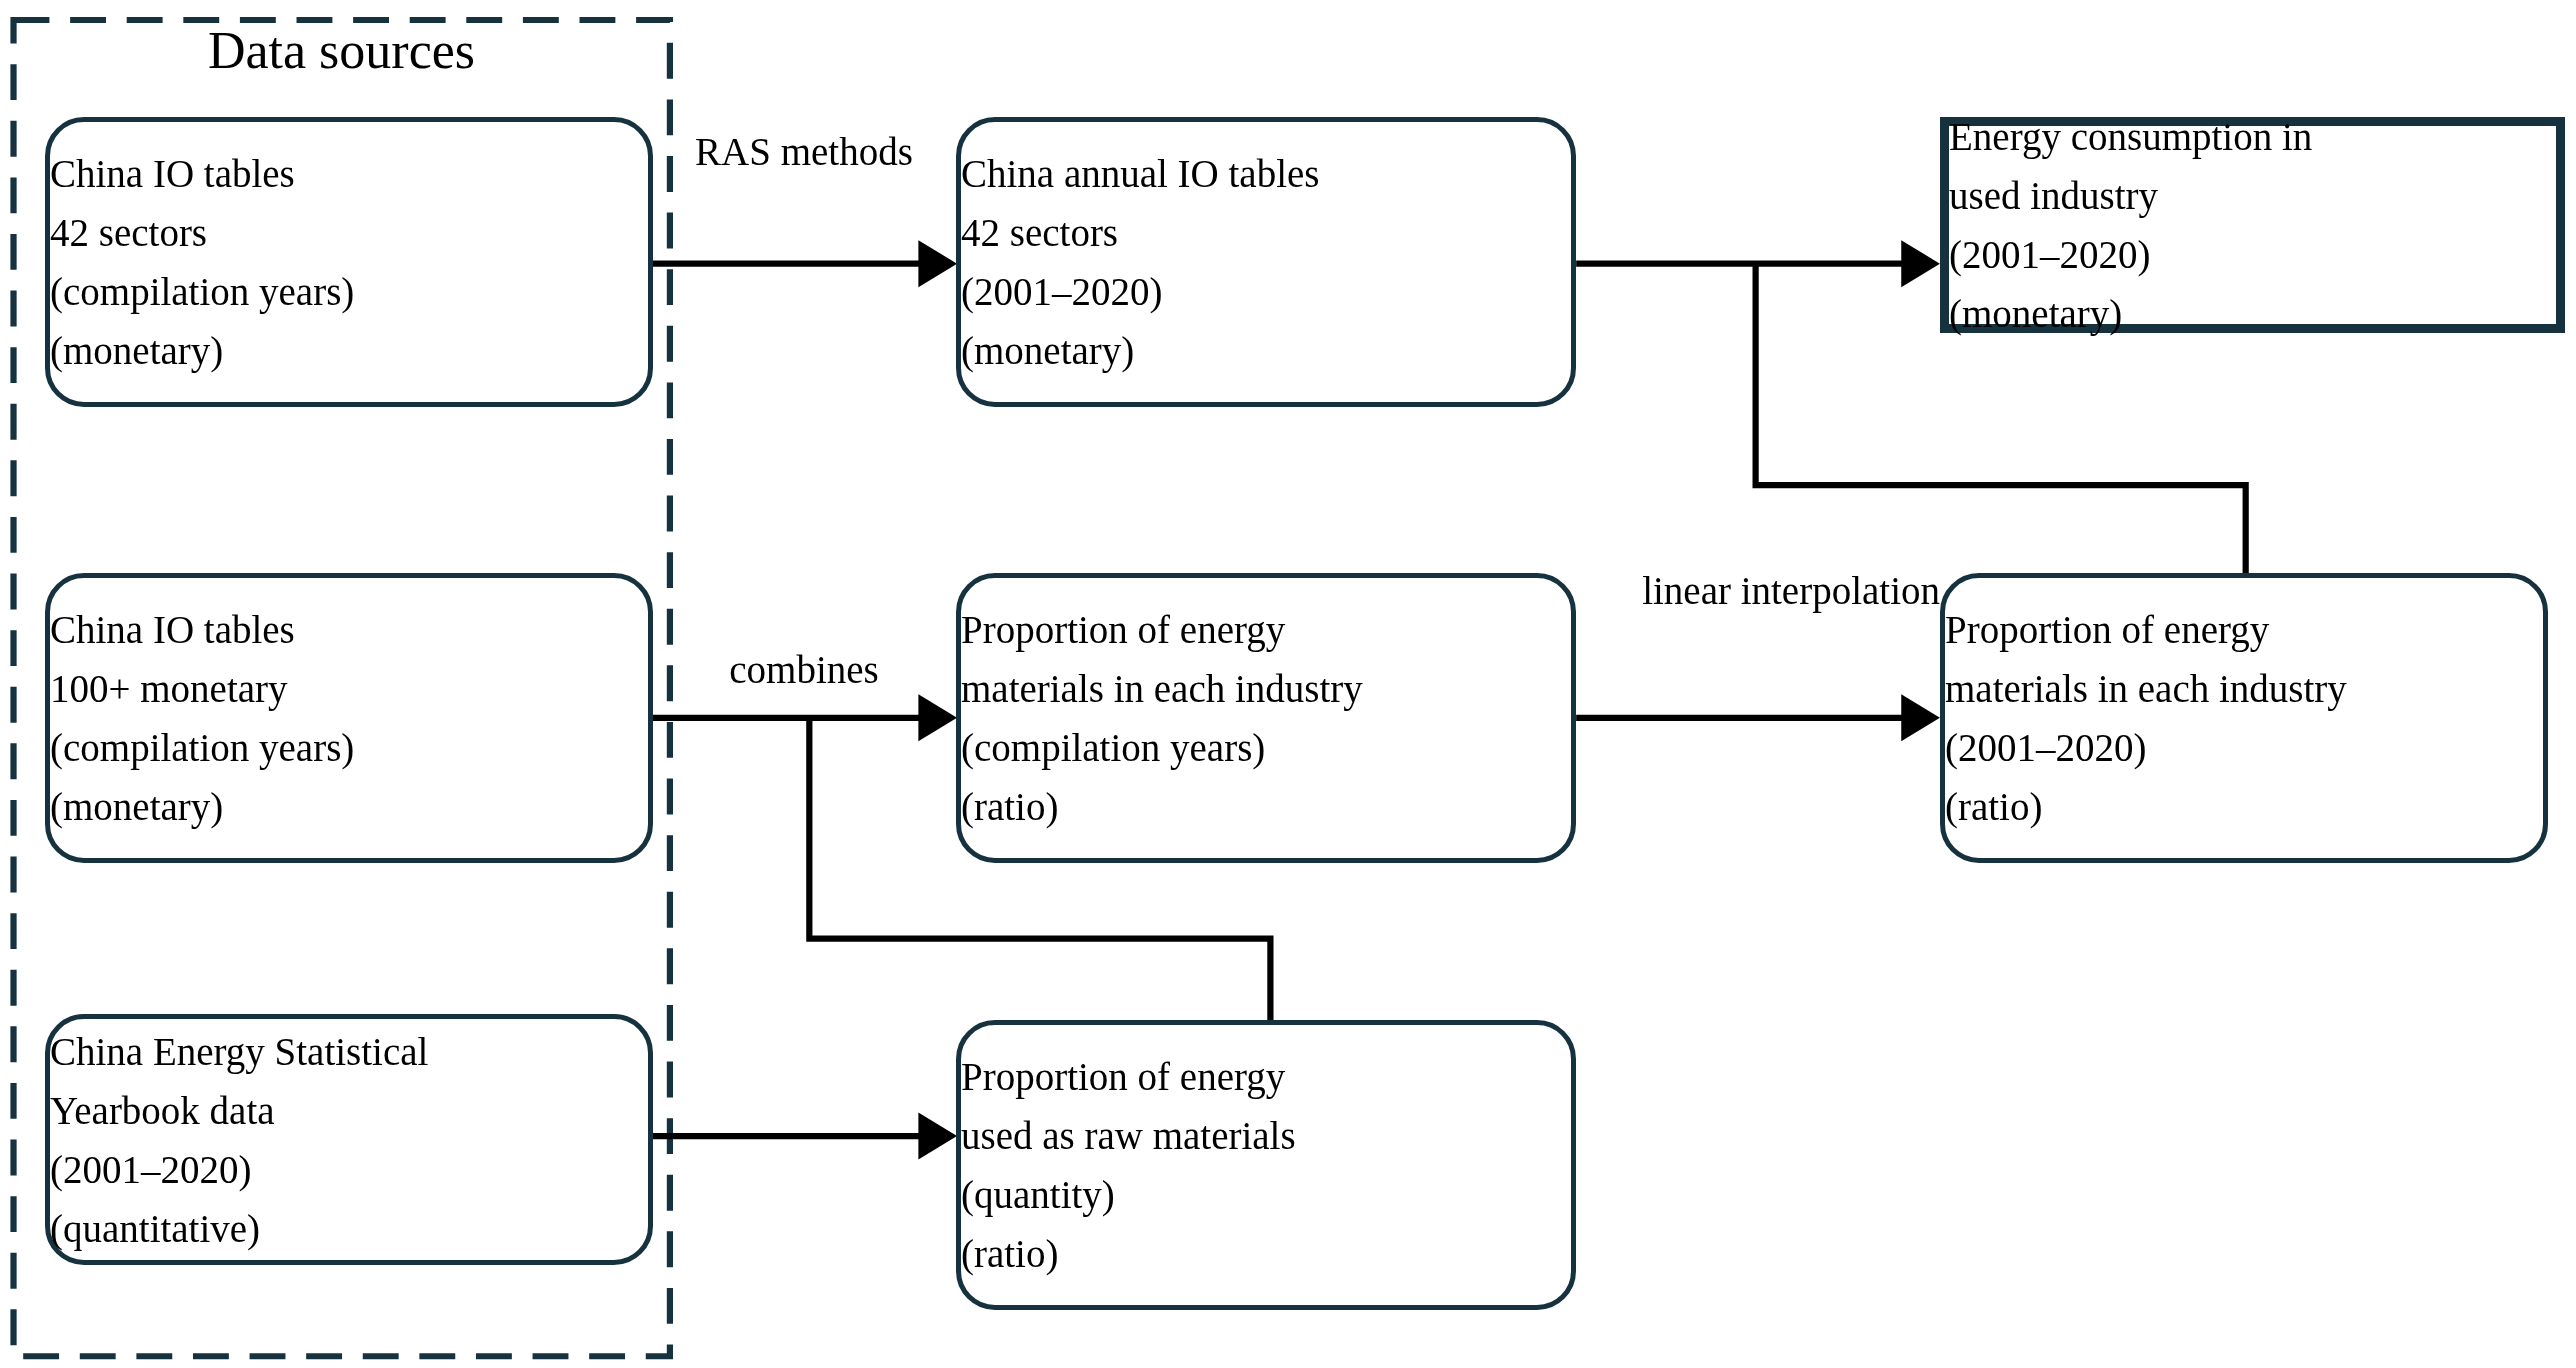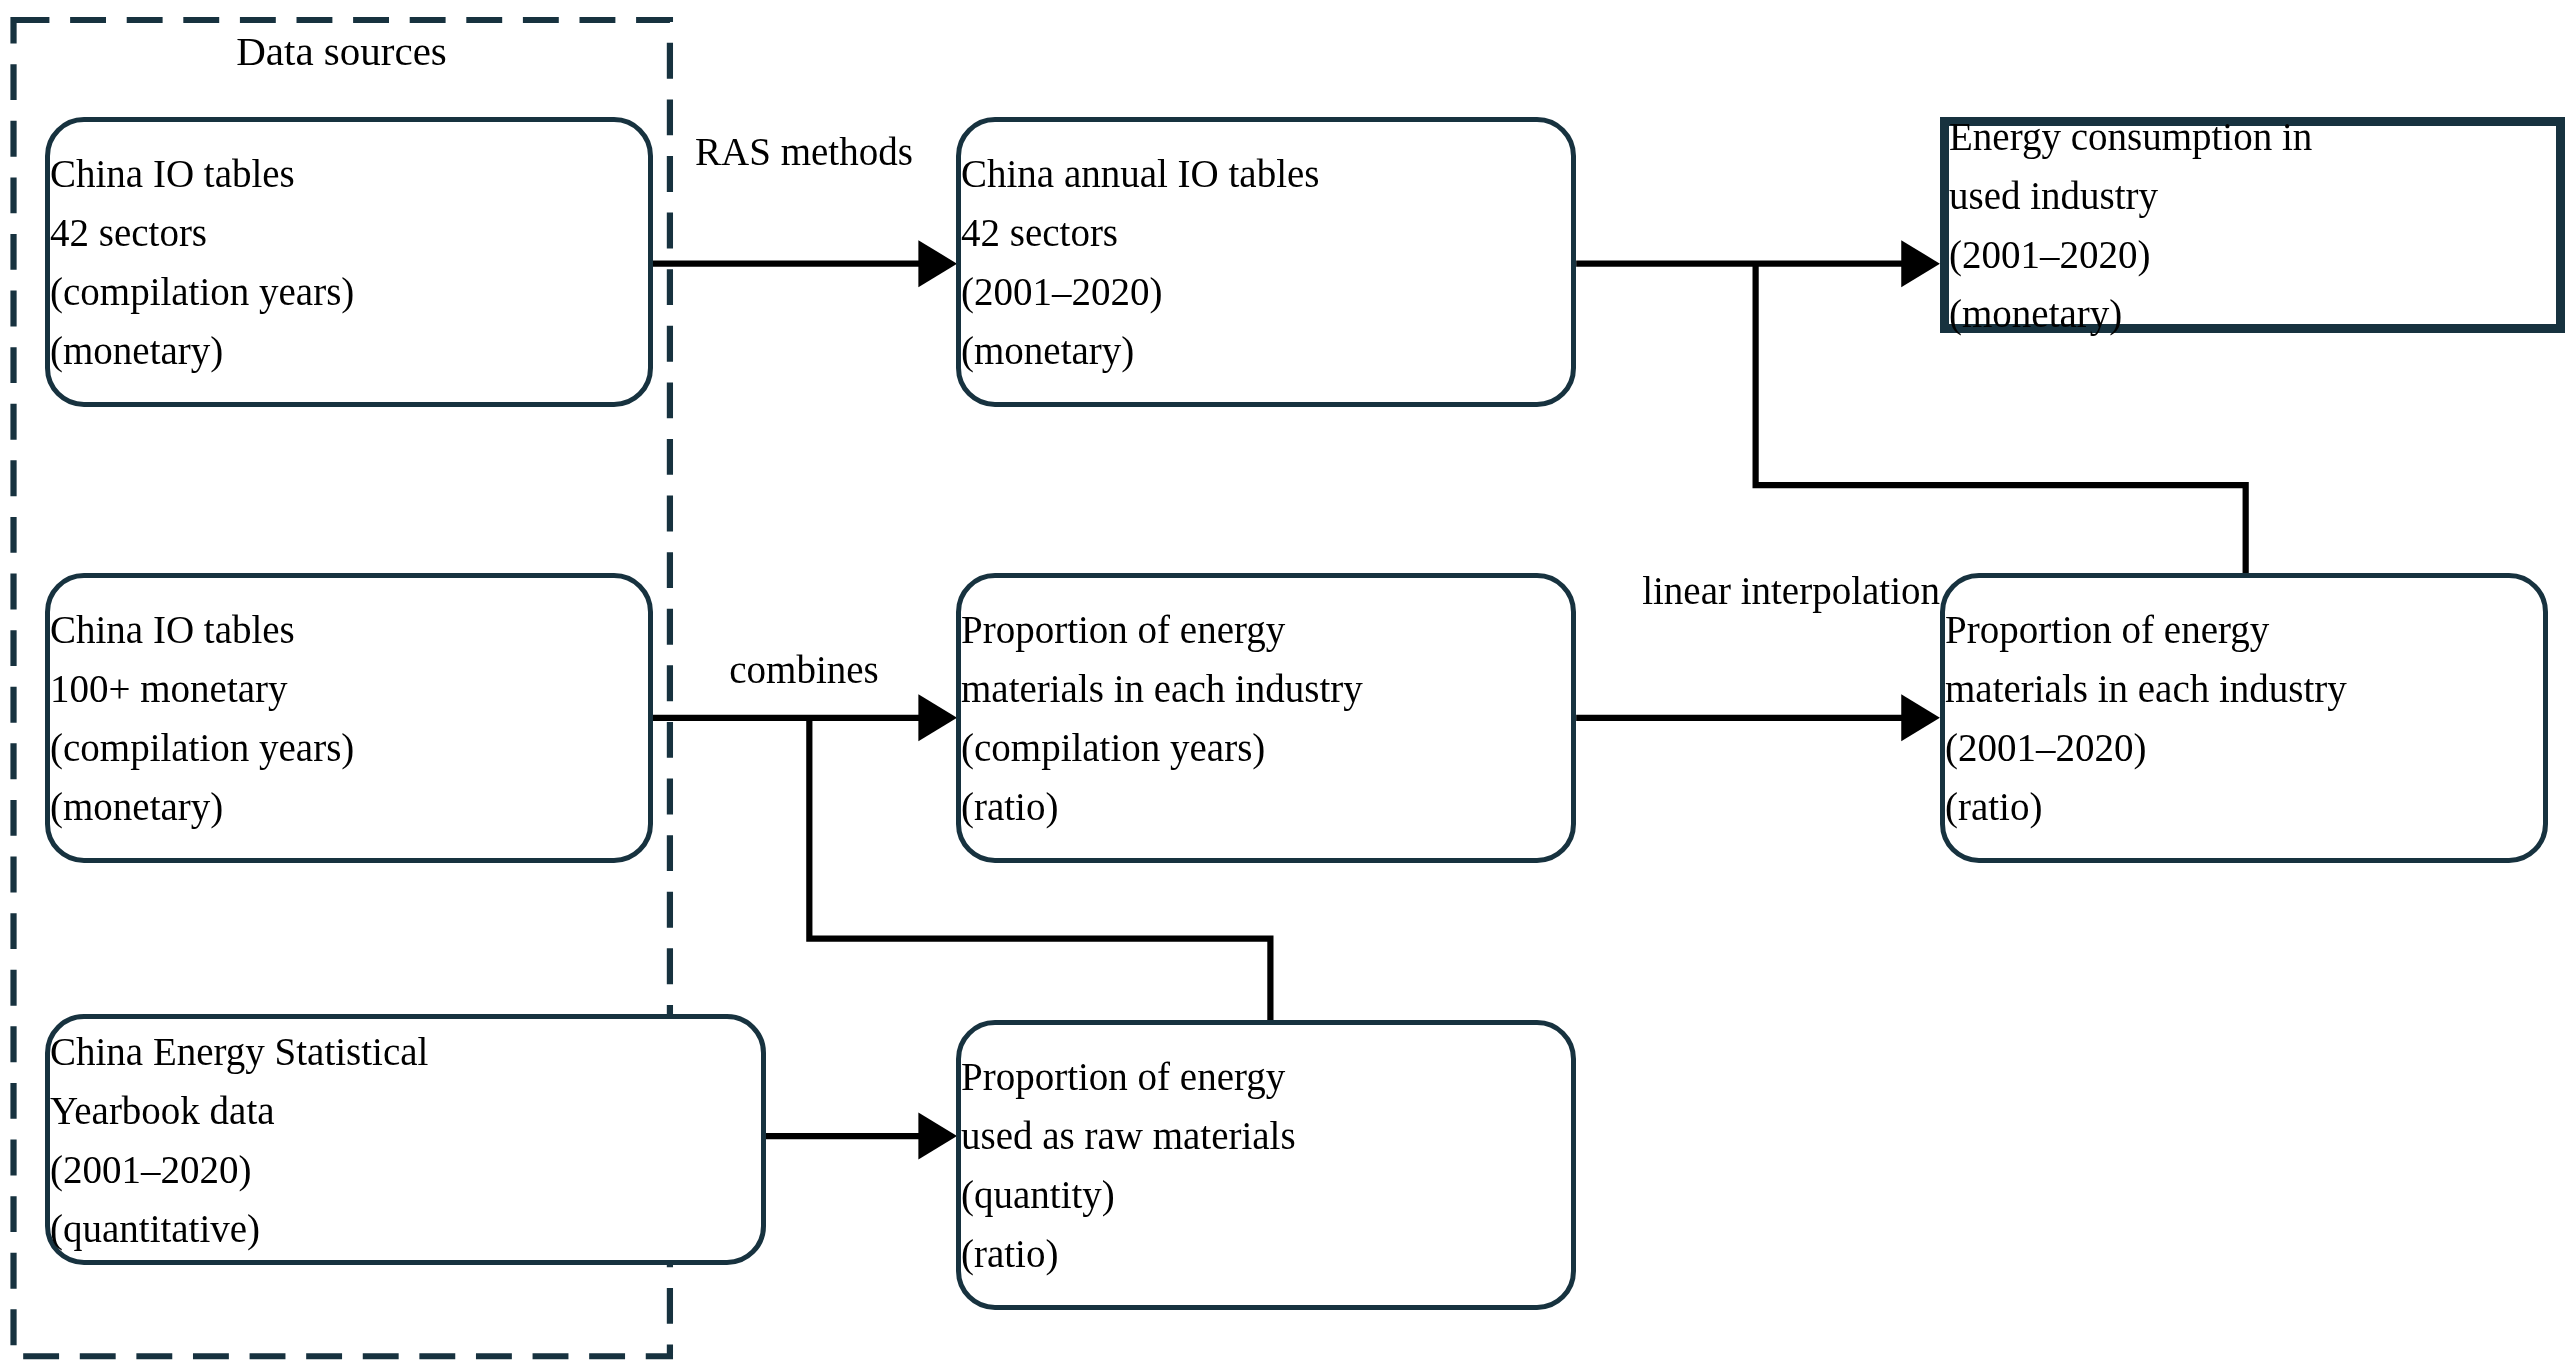--- a/index.html
+++ b/index.html
@@ -31,21 +31,21 @@
     font-size:39px;line-height:59px;
   }
   .node.sharp{border-width:9.7px;border-radius:0;}
   .node .line{display:block;white-space:nowrap;}
   .edge-label{
     position:absolute;text-align:center;
     font-size:39px;line-height:55px;
   }
   .group-title{
     position:absolute;text-align:center;
-    font-size:41px;line-height:50px;
+    font-size:52px;line-height:50px;
   }
 </style>
 </head>
 <body>
 
 <div id="canvas">
 
   <svg id="wires" viewBox="0 0 3731 1982" aria-hidden="true">
 
     <rect class="group-outline" x="19" y="29" width="951" height="1936"></rect>
@@ -79,21 +79,21 @@
     <span class="line">(monetary)</span>
   </div>
 
   <div class="node" style="left:45px;top:573px;width:608px;height:290px;">
     <span class="line">China IO tables</span>
     <span class="line">100+ monetary</span>
     <span class="line">(compilation years)</span>
     <span class="line">(monetary)</span>
   </div>
 
-  <div class="node" style="left:45px;top:1014px;width:721px;height:251px;">
+  <div class="node" style="left:45px;top:1014px;width:608px;height:251px;">
     <span class="line">China Energy Statistical</span>
     <span class="line">Yearbook data</span>
     <span class="line">(2001–2020)</span>
     <span class="line">(quantitative)</span>
   </div>
 
   <div class="node" style="left:956px;top:117px;width:620px;height:290px;">
     <span class="line">China annual IO tables</span>
     <span class="line">42 sectors</span>
     <span class="line">(2001–2020)</span>

